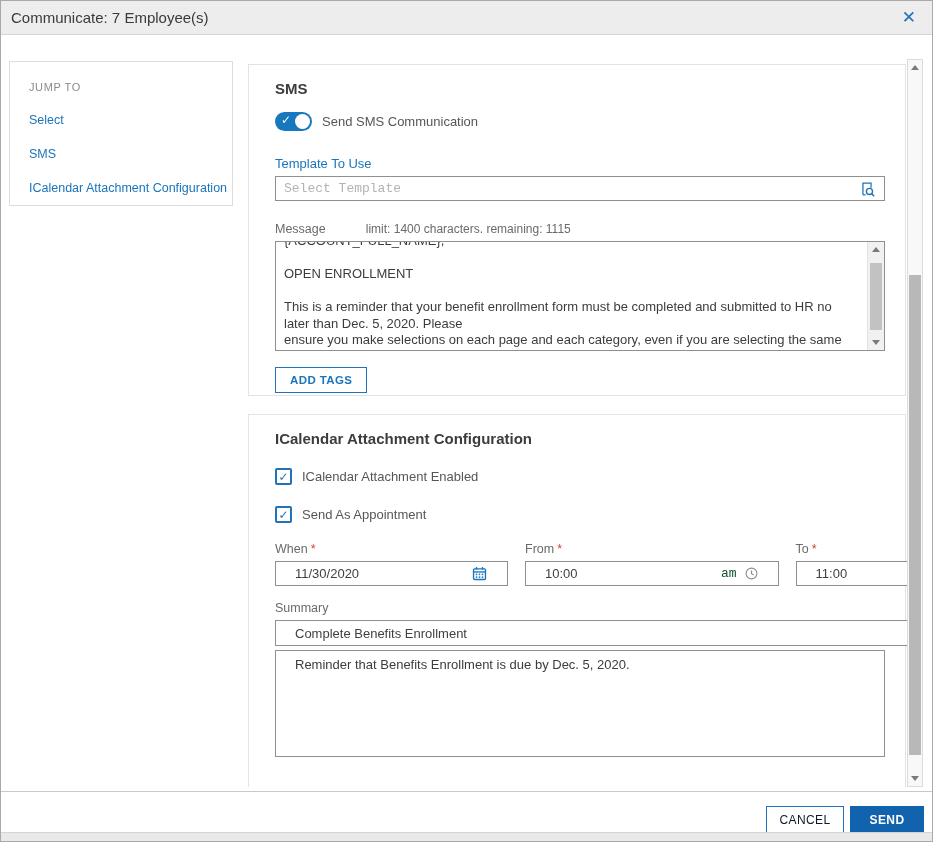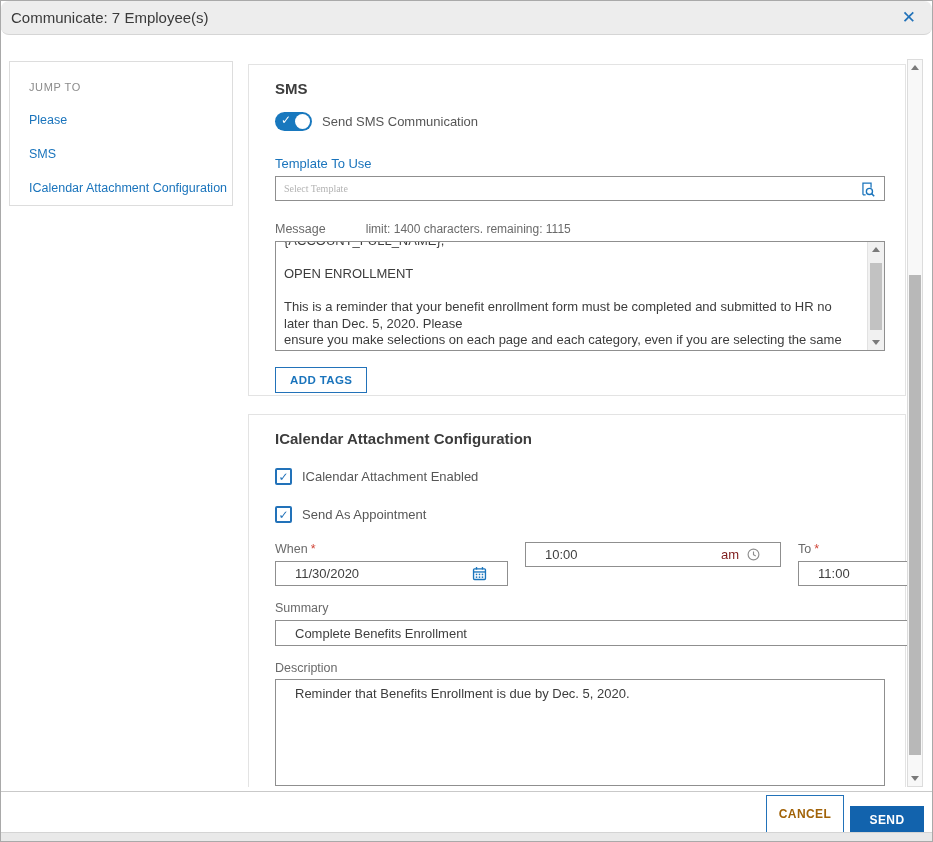--- a/index.html
+++ b/index.html
@@ -4,21 +4,21 @@
 <style>
   * { margin:0; padding:0; box-sizing:border-box; }
   html,body { width:933px; height:842px; }
   body { font-family:"Liberation Sans","DejaVu Sans",sans-serif; background:#fff; }
 
   .dialog { position:relative; width:933px; height:842px; background:#fff;
             border:1px solid #a9a9a9; overflow:hidden; }
 
   
   .header { position:absolute; top:0; left:0; right:0; height:34px; background:#ededed;
-            border-bottom:1px solid #d5d5d5; display:flex; align-items:center; padding:0 10px;border-radius:8px; }
+            border-bottom:1px solid #d5d5d5; display:flex; align-items:center; padding:0 10px; }
   .header-title { font-size:15px; color:#3a3a3a; }
   .close-x { margin-left:auto; color:#2272b9; font-size:17px; line-height:1; cursor:pointer;
              padding:2px 6px; font-weight:400; }
 
   
   .sidebar { position:absolute; left:8px; top:60px; width:224px; height:145px;
              background:#fff; border:1px solid #dddddd; padding:19px 5px 5px 19px; }
   .jump-title { font-size:11px; color:#8b8b8b; letter-spacing:.6px; }
   .jump-link { display:block; margin-top:20px; font-size:12.5px; color:#1a74bc;
                text-decoration:none; white-space:nowrap; cursor:pointer; }
@@ -37,22 +37,22 @@
             cursor:pointer; flex:none; }
   .toggle .check { position:absolute; left:6px; top:1px; color:#fff; font-size:12px; font-weight:bold; }
   .toggle .knob  { position:absolute; right:2px; top:2px; width:15px; height:15px; border-radius:50%;
                    background:#fff; }
   .toggle-label { margin-left:10px; font-size:13px; color:#565656; }
 
   .tpl-label { margin-top:25px; font-size:13px; color:#1a74bc; cursor:pointer; }
 
   .tpl-input { margin-top:5px; width:610px; height:25px; border:1px solid #8f8f8f;
                display:flex; align-items:center; padding:0 8px; background:#fff; }
-  .tpl-input input { flex:1; border:none; outline:none; font-size:10px; color:#3f3f3f;
-                     font-family:Liberation Serif, serif; background:transparent; }
+  .tpl-input input { flex:1; border:none; outline:none; font-size:13px; color:#3f3f3f;
+                     font-family:Liberation Mono, monospace; background:transparent; }
   .tpl-input input::placeholder { color:#b3b3b3; }
 
   .msg-label-row { margin-top:21px; display:flex; align-items:flex-end; }
   .msg-label { font-size:12.5px; color:#6a6a6a; }
   .msg-limit { font-size:12px; color:#6a6a6a; margin-left:40px; }
 
   
   .fake-textarea { margin-top:5px; position:relative; width:610px; height:110px;
                    border:1px solid #8f8f8f; background:#fff; overflow:hidden; cursor:text; }
   .fta-content { position:absolute; left:0; top:0; right:18px; bottom:0; overflow:hidden;
@@ -83,21 +83,21 @@
   .check-label { margin-left:10px; font-size:13px; color:#565656;text-align:right; }
 
   .fields-row { display:flex; gap:17px; margin-top:19px; width:610px; }
   .field { flex:1; }
   .field-label { font-size:12.5px; color:#6a6a6a; margin-bottom:5px; }
   .req { color:#d04437; margin-left:3px; }
   .input-box { height:25px; border:1px solid #8f8f8f; background:#fff; display:flex;
                align-items:center; padding:0 19px; }
   .input-box input { flex:1; min-width:0; border:none; outline:none; font-size:13px; color:#3f3f3f;
                      font-family:inherit; background:transparent; }
-  .meridiem { font-size:13px; color:#7f1d1d; margin-right:7px; }
+  .meridiem { font-size:13px; color:#14532d; margin-right:7px;font-family:Liberation Mono, monospace; }
   .icon { flex:none; display:flex; align-items:center; }
 
   .block-label { margin-top:15px; font-size:12.5px; color:#6a6a6a; }
   .summary-box { margin-top:5px; width:718px; height:26px; }
   .desc-area { margin-top:4px; width:610px; height:107px; border:1px solid #8f8f8f; resize:none;
                outline:none; padding:6px 19px; font-size:13px; color:#3c3c3c; font-family:inherit;
                overflow:hidden; }
 
   
   .main-scrollbar { position:absolute; right:0; top:3px; bottom:0; width:16px;
@@ -107,42 +107,42 @@
              cursor:pointer; }
   .msb-track { flex:1; position:relative; }
   .msb-thumb { position:absolute; left:1px; right:1px; top:200px; height:480px; background:#b8b8b8;
                cursor:pointer; }
 
   
   .footer-divider { position:absolute; left:0; right:0; top:790px; border-top:1px solid #c9c9c9; }
   .footer { position:absolute; left:0; right:0; top:791px; height:42px; background:#fff;
             display:flex; align-items:flex-end; justify-content:flex-end;
             padding:0 8px 1px 0; gap:6px; }
-  .btn-cancel { height:38px; min-width:78px; background:#fff; border:1px solid #2272b9;
-                color:#a16207; font-size:12px; font-weight:bold; letter-spacing:.4px;
+  .btn-cancel { height:27px; min-width:78px; background:#fff; border:1px solid #2272b9;
+                color:#0f172a; font-size:12px; font-weight:normal; letter-spacing:.4px;
                 font-family:inherit; cursor:pointer; }
   .btn-send { height:27px; min-width:74px; background:#1263ad; border:1px solid #1263ad;
               color:#ffffff; font-size:12px; font-weight:bold; letter-spacing:.4px;
               font-family:inherit; cursor:pointer; }
   .bottom-strip { position:absolute; left:0; right:0; bottom:0; height:9px; background:#e9e9e9;
                   border-top:1px solid #d4d4d4; }
 </style>
 </head>
 <body>
 
 <div class="dialog">
 
   <div class="header">
     <span class="header-title">Communicate: 7 Employee(s)</span>
     <span class="close-x">✕</span>
   </div>
 
   <div class="sidebar">
     <div class="jump-title">JUMP TO</div>
-    <a class="jump-link">Please</a>
+    <a class="jump-link">Select</a>
     <a class="jump-link">SMS</a>
     <a class="jump-link">ICalendar Attachment Configuration</a>
   </div>
 
   <div class="main">
 
     <div class="card sms-card">
       <div class="card-heading">SMS</div>
 
       <div class="toggle-row">
@@ -226,20 +226,23 @@
                 <rect x="12.6" y="10.2" width="1.8" height="1.8" fill="#1a74bc"></rect>
                 <rect x="5.6" y="13.4" width="1.8" height="1.8" fill="#1a74bc"></rect>
                 <rect x="9.1" y="13.4" width="1.8" height="1.8" fill="#1a74bc"></rect>
                 <rect x="12.6" y="13.4" width="1.8" height="1.8" fill="#1a74bc"></rect>
               </svg>
             </span>
           </div>
         </div>
 
         <div class="field">
+          <div class="field-label">
+            <span>From</span><span class="req">*</span>
+          </div>
           <div class="input-box">
             <input type="text" value="10:00" style="">
             <span class="meridiem">am</span>
             <span class="icon">
               <svg width="15" height="15" viewBox="0 0 20 20">
                 <circle cx="10" cy="10" r="7.2" fill="none" stroke="#8d8d8d" stroke-width="1.5"></circle>
                 <path d="M10 6 L10 10.3 L13 11.9" fill="none" stroke="#8d8d8d" stroke-width="1.5"></path>
               </svg>
             </span>
           </div>
@@ -255,21 +258,20 @@
           </div>
         </div>
 
       </div>
 
       <div class="block-label">Summary</div>
       <div class="input-box summary-box">
         <input type="text" value="Complete Benefits Enrollment" style="">
       </div>
 
-      <div class="block-label">Description</div>
       <textarea class="desc-area" style="">Reminder that Benefits Enrollment is due by Dec. 5, 2020.</textarea>
     </div>
 
     <div class="main-scrollbar">
       <div class="msb-btn">
           <span class="tri-up"></span>
         </div>
       <div class="msb-track">
         <div class="msb-thumb"></div>
       </div>

